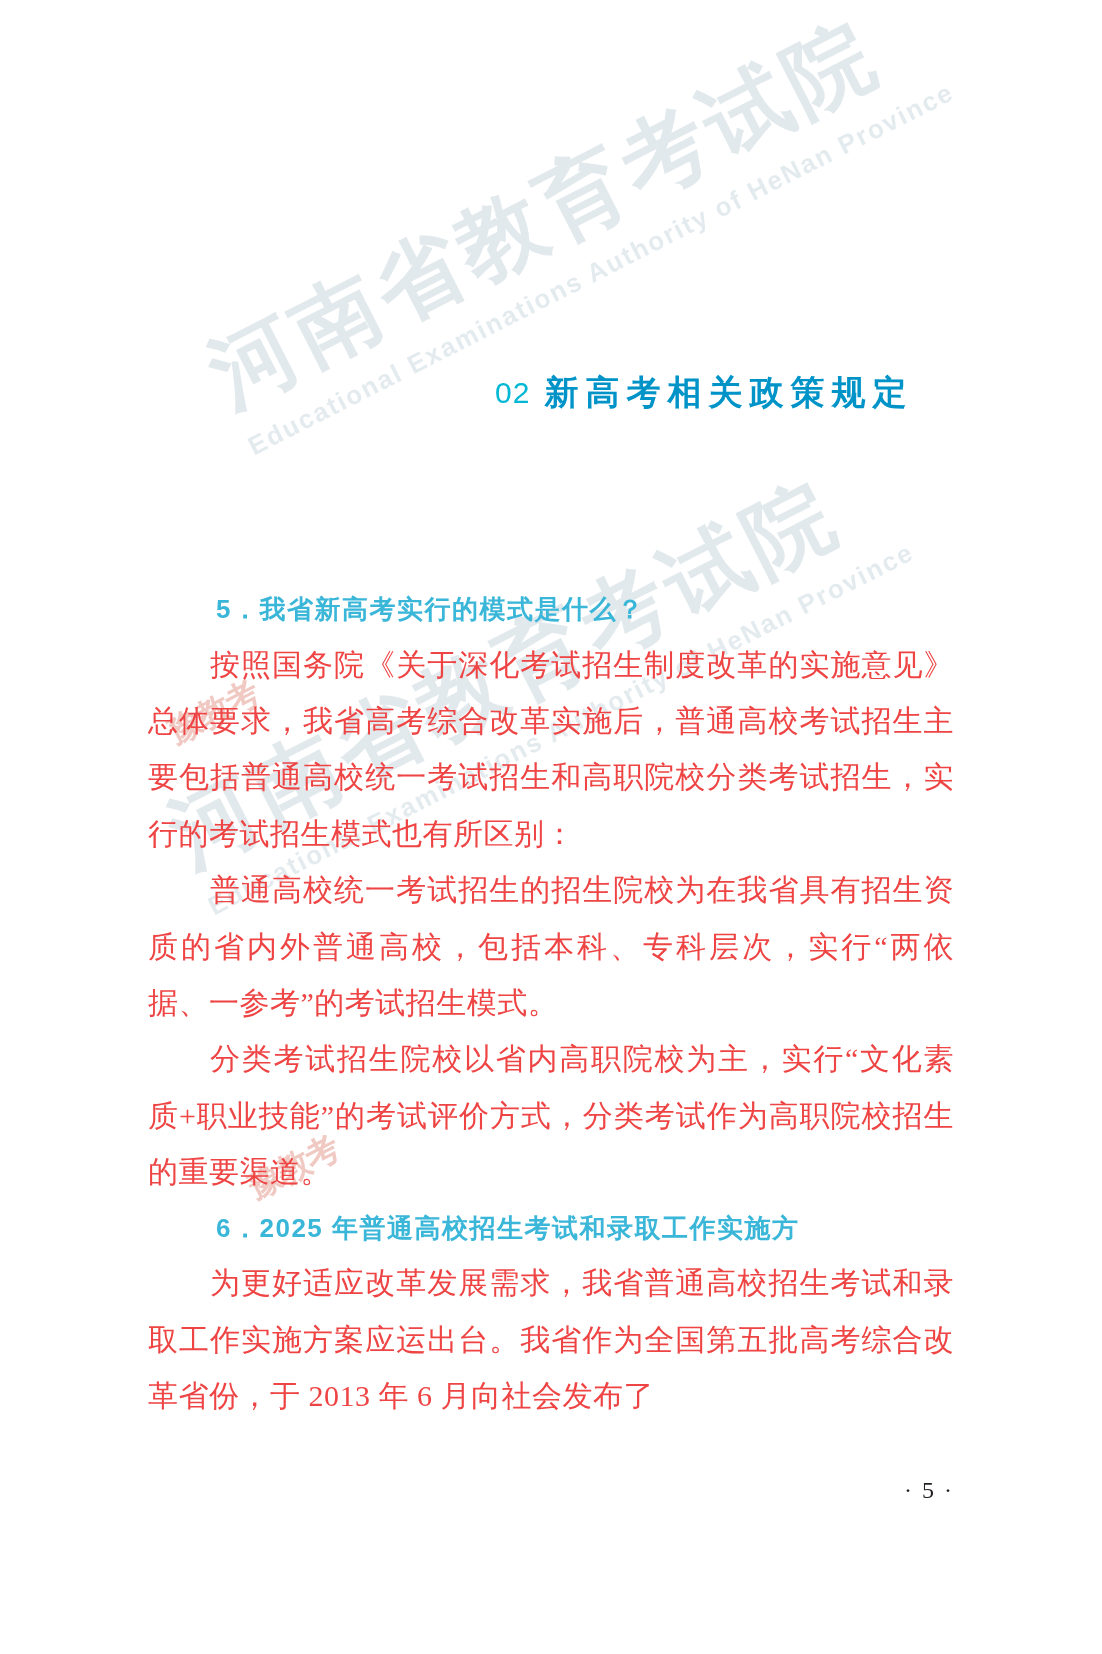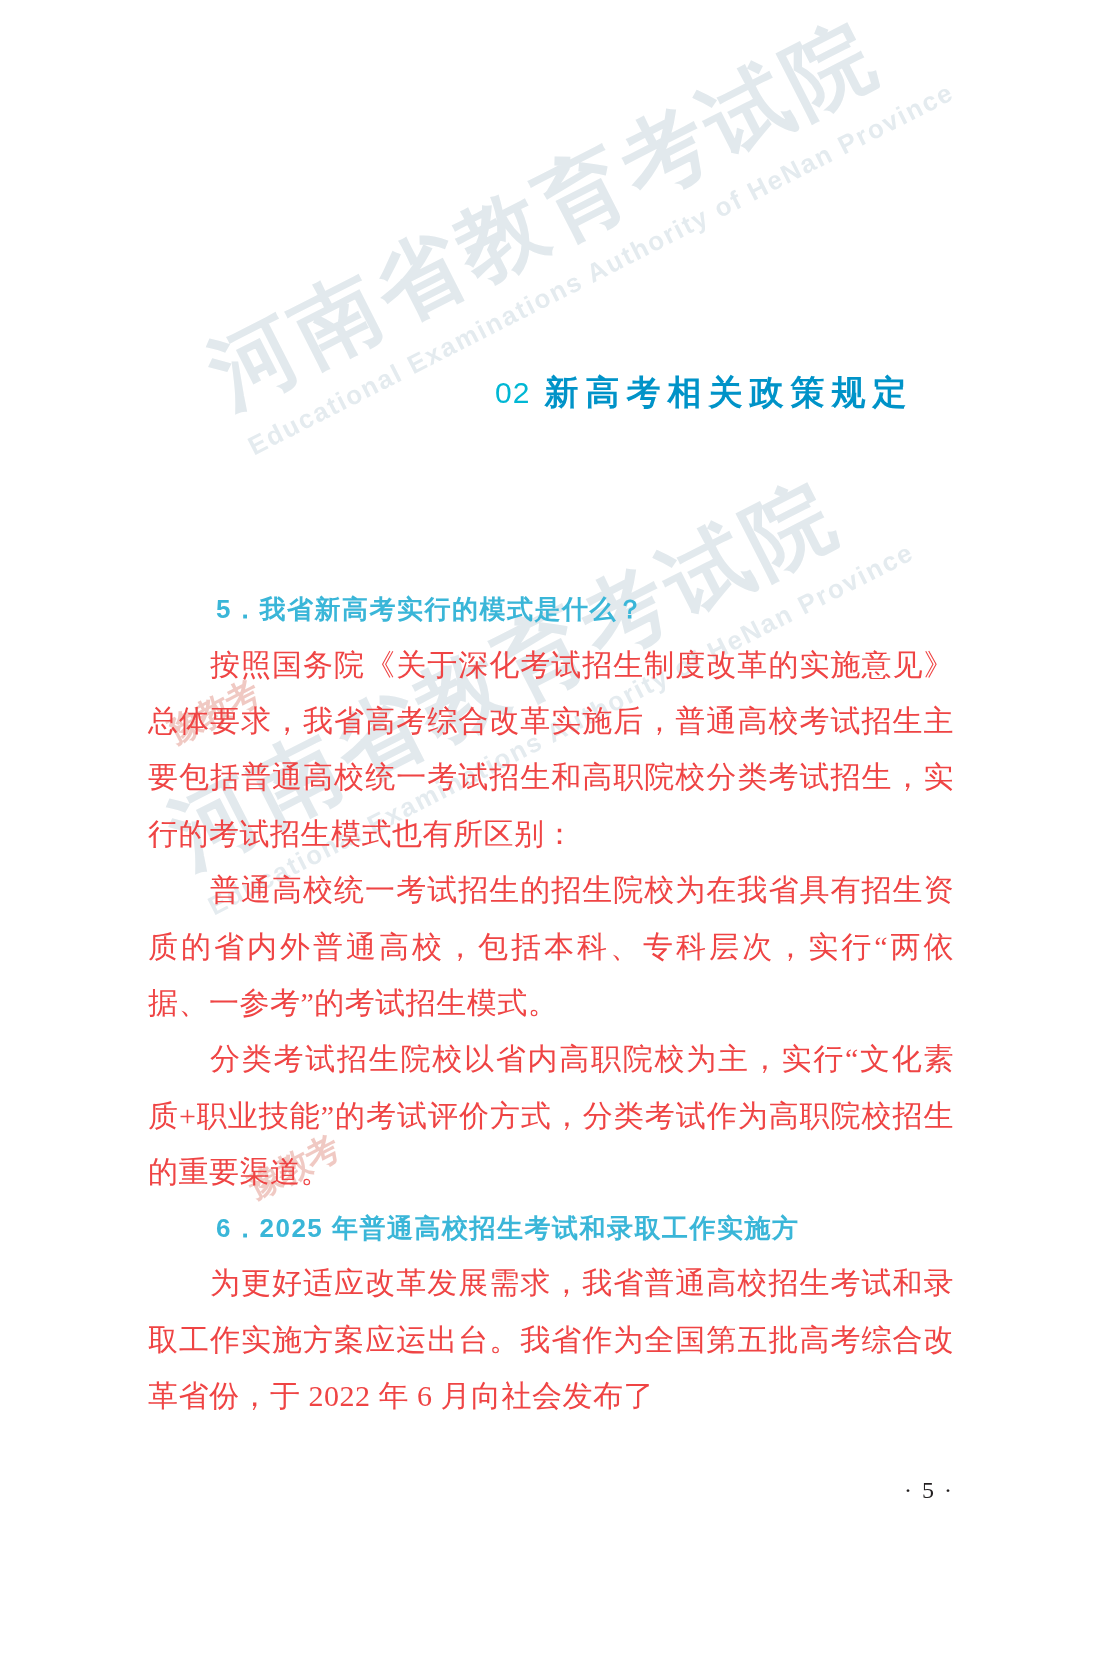--- a/index.html
+++ b/index.html
@@ -144,20 +144,20 @@
 
     <div class="block">
       <div class="q-title">5．我省新高考实行的模式是什么？</div>
       <p class="para">按照国务院《关于深化考试招生制度改革的实施意见》总体要求，我省高考综合改革实施后，普通高校考试招生主要包括普通高校统一考试招生和高职院校分类考试招生，实行的考试招生模式也有所区别：</p>
       <p class="para">普通高校统一考试招生的招生院校为在我省具有招生资质的省内外普通高校，包括本科、专科层次，实行“两依据、一参考”的考试招生模式。</p>
       <p class="para">分类考试招生院校以省内高职院校为主，实行“文化素质+职业技能”的考试评价方式，分类考试作为高职院校招生的重要渠道。</p>
     </div>
 
     <div class="block">
       <div class="q-title">6．2025 年普通高校招生考试和录取工作实施方</div>
-      <p class="para">为更好适应改革发展需求，我省普通高校招生考试和录取工作实施方案应运出台。我省作为全国第五批高考综合改革省份，于 2022 年 6 月向社会发布了</p>
+      <p class="para">为更好适应改革发展需求，我省普通高校招生考试和录取工作实施方案应运出台。我省作为全国第五批高考综合改革省份，于 2013 年 6 月向社会发布了</p>
     </div>
 
   </div>
 
   <div class="page-num">· 5 ·</div>
 
 </div>
 
 </body></html>

